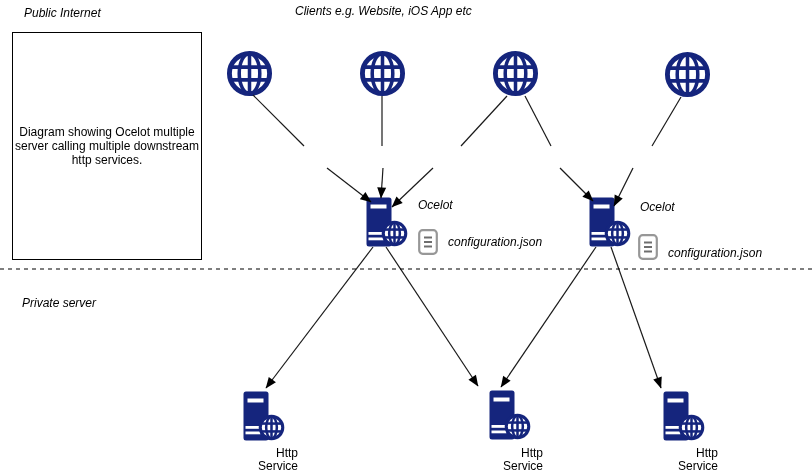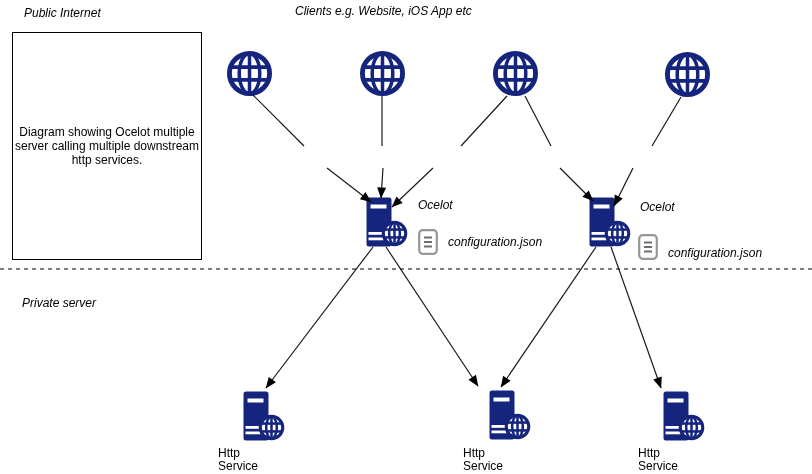--- a/index.html
+++ b/index.html
@@ -8,21 +8,21 @@
     font-family:"Liberation Sans",sans-serif;color:#000;background:#fff;
   }
   .lbl{position:absolute;font-size:12px;line-height:14px;white-space:nowrap;font-style:italic;}
   .box{position:absolute;background:#fff;border:1px solid #000;box-sizing:border-box;}
   #desc-box{left:12px;top:32px;width:190px;height:228px;display:flex;align-items:center;justify-content:center;z-index:1;}
   #desc-text{font-size:12px;line-height:14px;text-align:center;white-space:pre-line;padding:0 1px;}
   #lb-box{left:235px;top:146px;width:487px;height:22px;display:flex;align-items:center;justify-content:center;z-index:1;}
   #lb-box span{font-size:12px;}
   .icon{position:absolute;z-index:2;}
   #connector-layer{position:absolute;left:0;top:0;z-index:3;pointer-events:none;}
-  .svc-lbl{position:absolute;width:80px;text-align:left;font-size:12px;line-height:13px;z-index:4;}
+  .svc-lbl{position:absolute;width:80px;text-align:right;font-size:12px;line-height:13px;z-index:4;}
   .cfg-icon{position:absolute;z-index:2;}
 </style>
 </head>
 <body>
 
 <div id="stage">
 
   <svg width="0" height="0" style="position:absolute">
     <defs>
 

